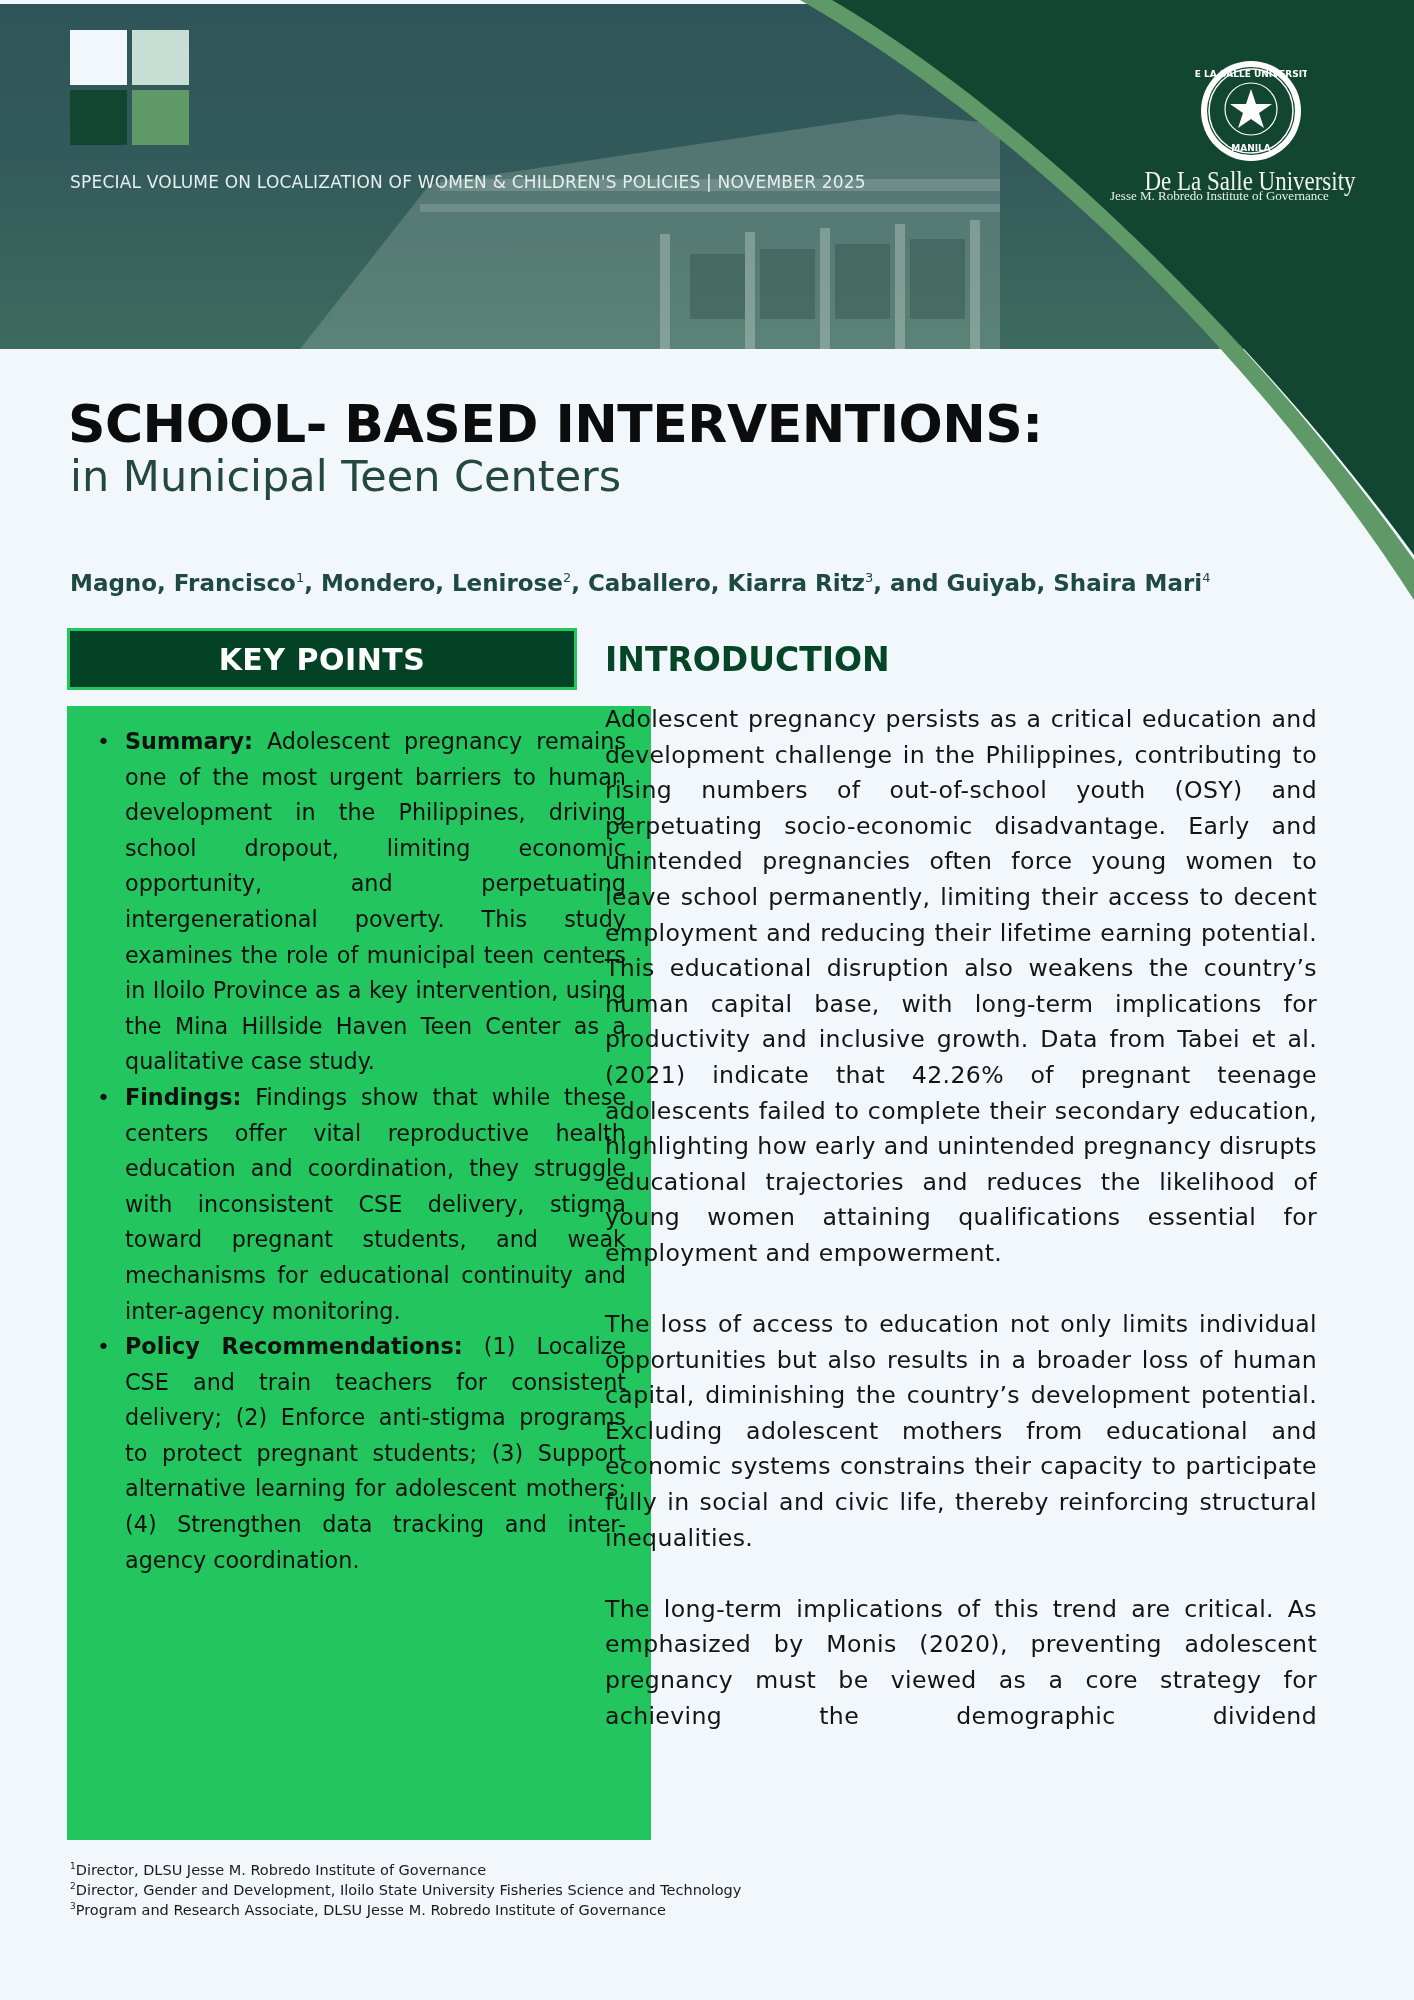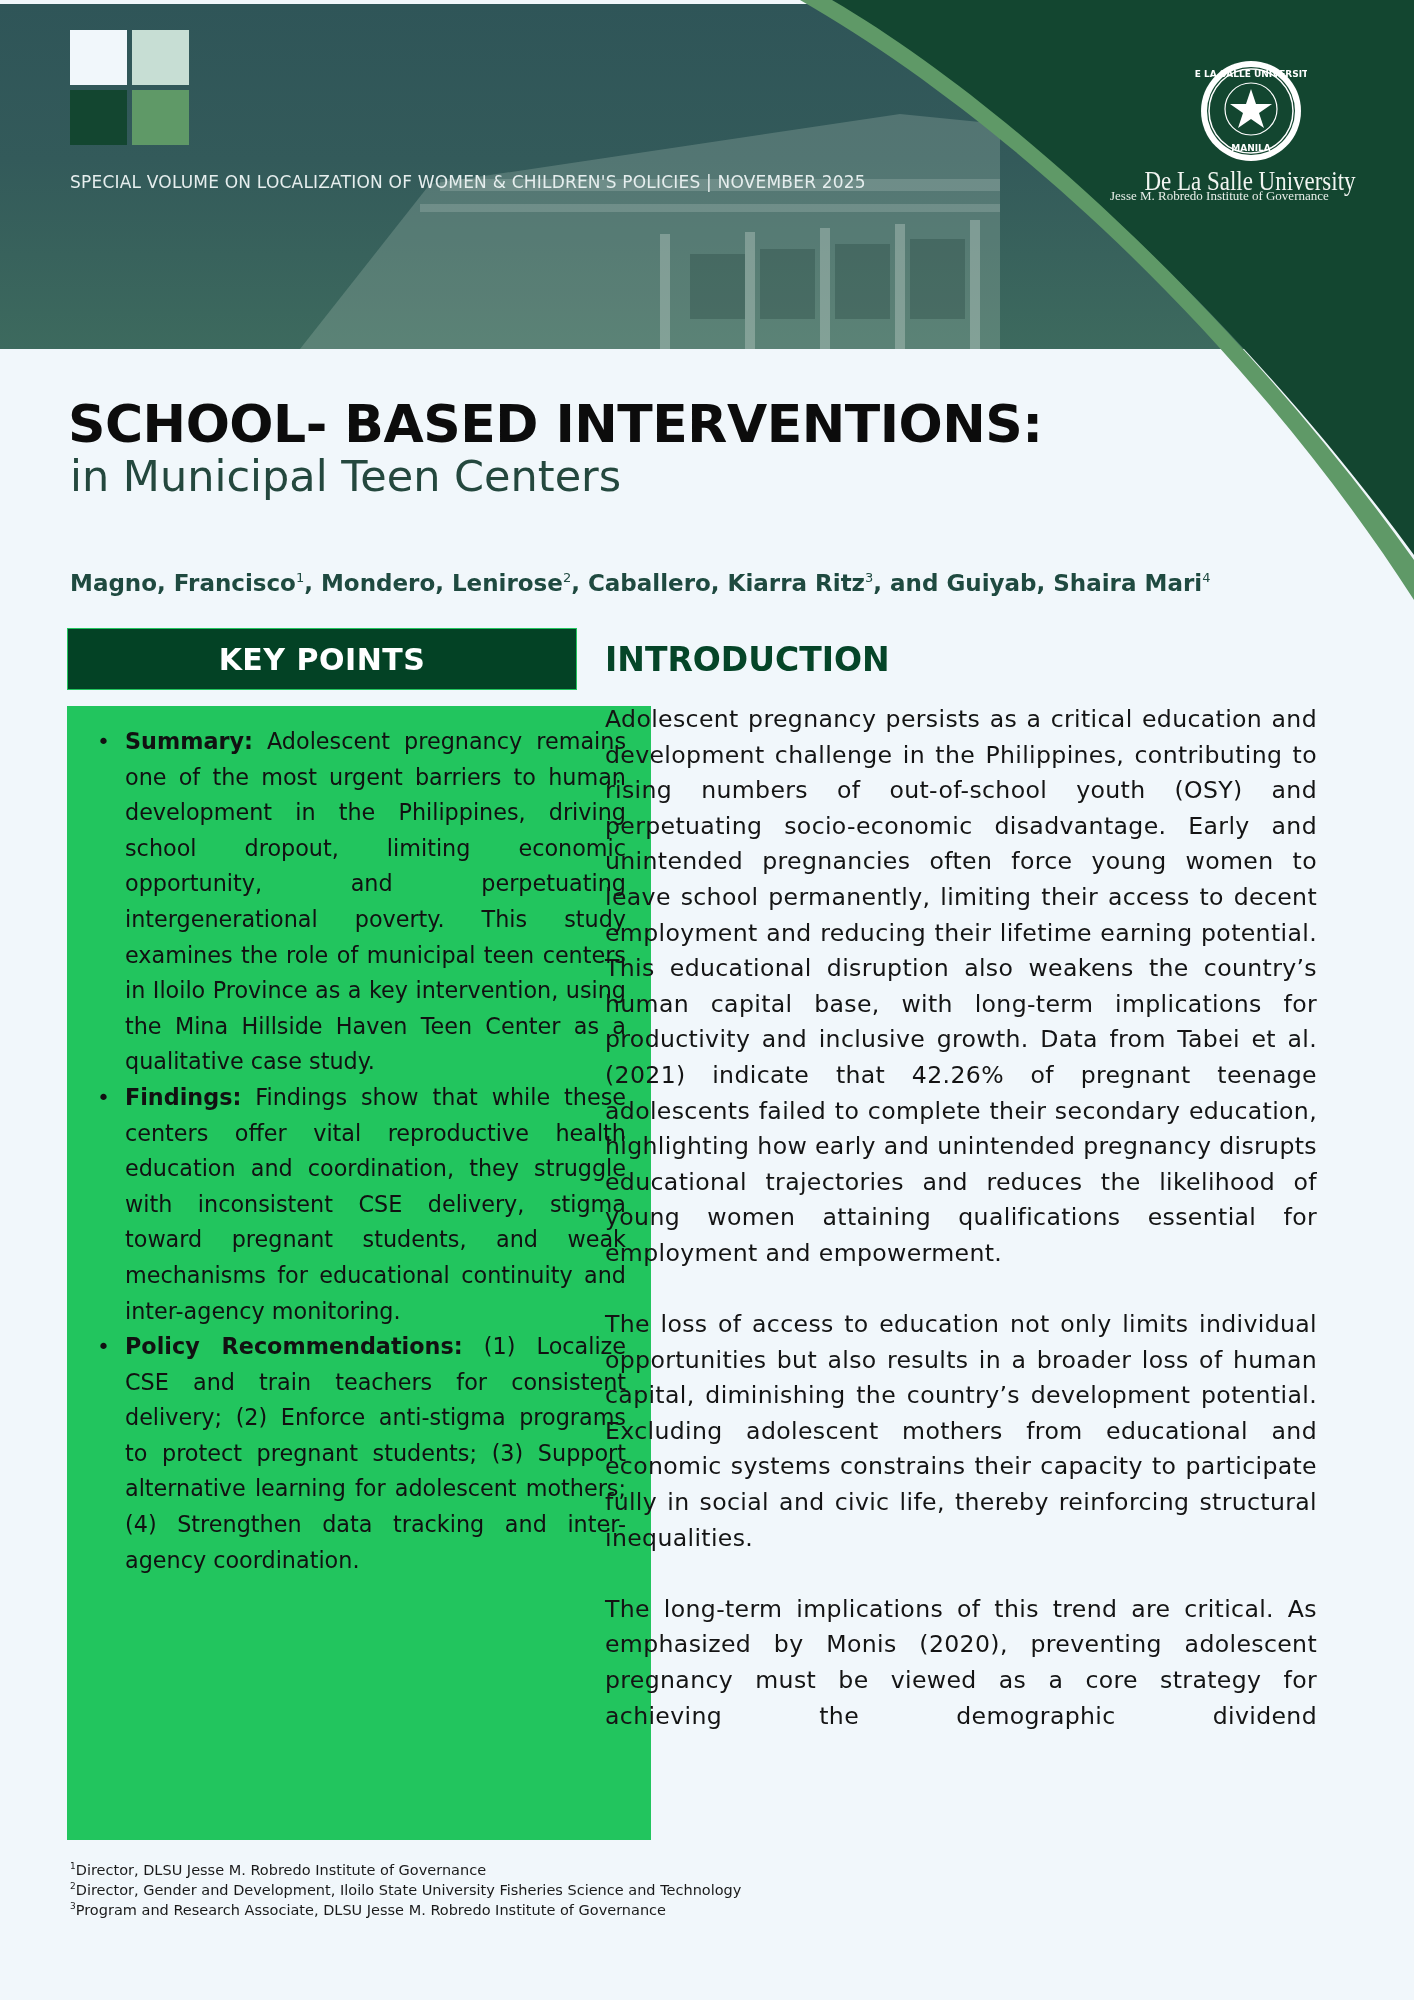--- a/index.html
+++ b/index.html
@@ -64,21 +64,21 @@
     }
     .authors {
       position: absolute; left: 70px; top: 570px;
       font-family: "DejaVu Sans", sans-serif; font-weight: bold; font-size: 23px;
       color: #1f4a40;
     }
     .authors sup { font-weight: normal; font-size: 13px; }
     
     .kp-header {
       position: absolute; left: 67px; top: 628px; width: 510px; height: 62px;
-      background: #034225; border: 1px solid #22c55e;
+      background: #034225; border: 3px solid #22c55e;
       display: flex; align-items: center; justify-content: center;
       font-family: "DejaVu Sans", sans-serif; font-weight: bold; font-size: 30px; color: #ffffff;
       letter-spacing: 0.5px;
     }
     .kp-body {
       position: absolute; left: 67px; top: 706px; width: 584px; height: 1134px;
       background: #22c55e;
       padding: 18px 25px 0 28px;
     }
     .kp-list { list-style: none; }

